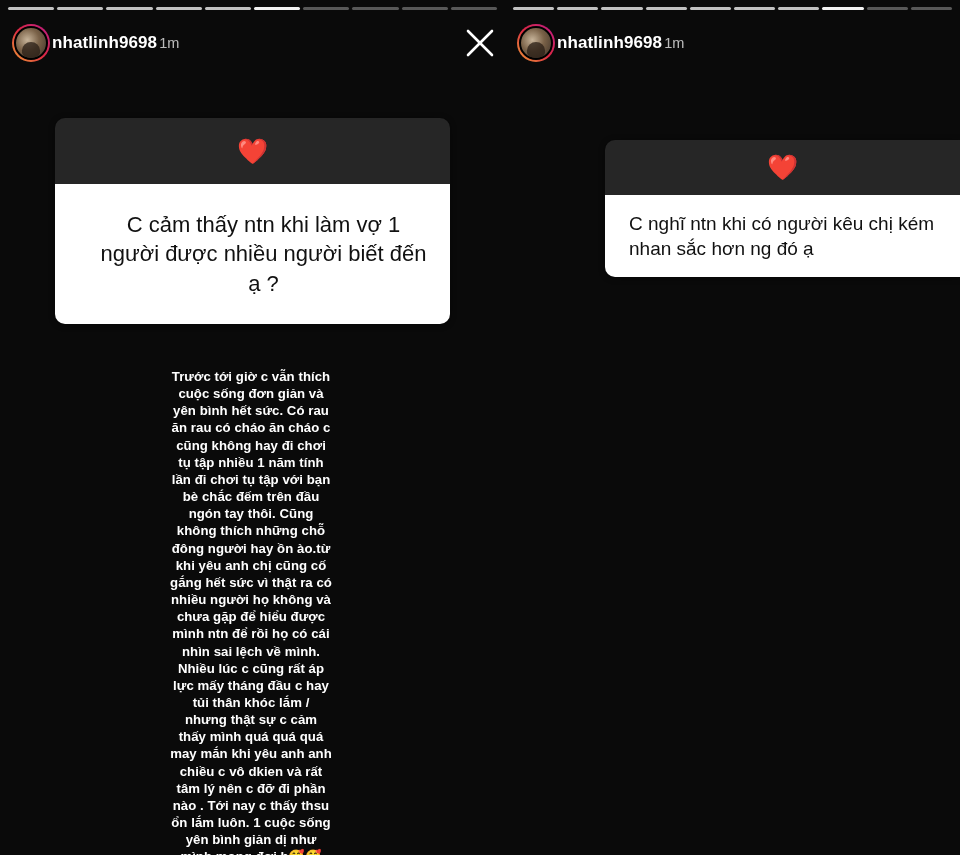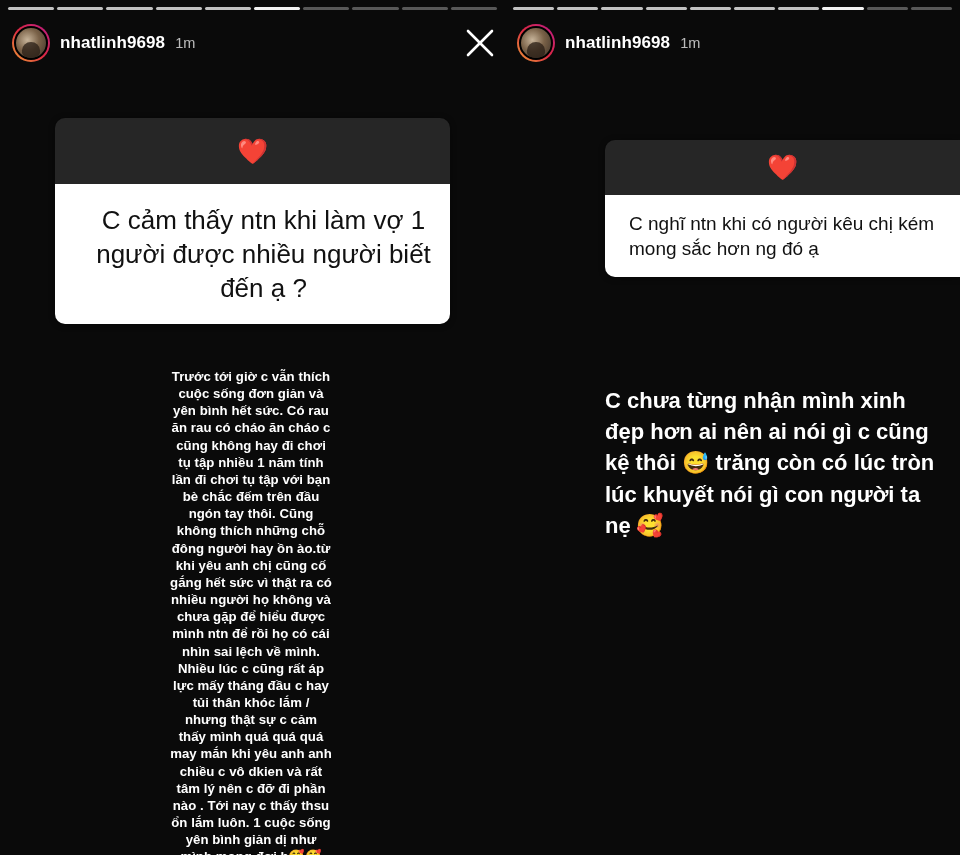--- a/index.html
+++ b/index.html
@@ -46,21 +46,21 @@
   .seg.done { background: rgba(255,255,255,0.75); }
 
   
   .header {
     position: absolute;
     top: 22px;
     left: 12px;
     right: 12px;
     display: flex;
     align-items: center;
-    gap: 10px;
+    gap: 2px;
     height: 42px;
   }
   .avatar-ring {
     width: 38px; height: 38px;
     border-radius: 50%;
     padding: 2px;
     background: linear-gradient(45deg,#f09433,#e6683c,#dc2743,#cc2366,#bc1888);
     flex: 0 0 auto;
   }
   .avatar {
@@ -125,21 +125,21 @@
     display: flex;
     align-items: center;
     justify-content: center;
     text-align: center;
     padding: 14px 18px;
   }
 
   
   #q-left { left: 55px; top: 118px; width: 395px; }
   #q-left .qcard-top { height: 66px; }
-  #q-left .qcard-body { height: 140px; font-size: 26px; padding-left: 40px; }
+  #q-left .qcard-body { height: 140px; font-size: 22px; padding-left: 40px; }
 
   
   #q-right { left: 100px; top: 140px; width: 355px; border-radius: 10px 0 0 10px; }
   #q-right .qcard-top { height: 55px; }
   #q-right .qcard-body { height: 82px; font-size: 19px; text-align: left; justify-content: flex-start; padding-left: 24px;}
 
   
   .answer-left {
     position: absolute;
     left: 170px;
@@ -229,19 +229,18 @@
         <div class="avatar"></div>
       </div>
       <span class="uname">nhatlinh9698</span>
       <span class="time">1m</span>
     </div>
 
     <div class="qcard" id="q-right">
       <div class="qcard-top">
         <span class="heart">❤️</span>
       </div>
-      <div class="qcard-body">C nghĩ ntn khi có người kêu chị kém mong sắc hơn ng đó ạ</div>
-    </div>
-
-    <div class="answer-right">C chưa từng nhận mình xinh đẹp hơn ai nên ai nói gì c cũng kệ thôi 😅 trăng còn có lúc tròn lúc khuyết nói gì con người ta nẹ 🥰</div>
+      <div class="qcard-body">C nghĩ ntn khi có người kêu chị kém nhan sắc hơn ng đó ạ</div>
+    </div>
+
   </div>
 
 </div>
 
 </body></html>

